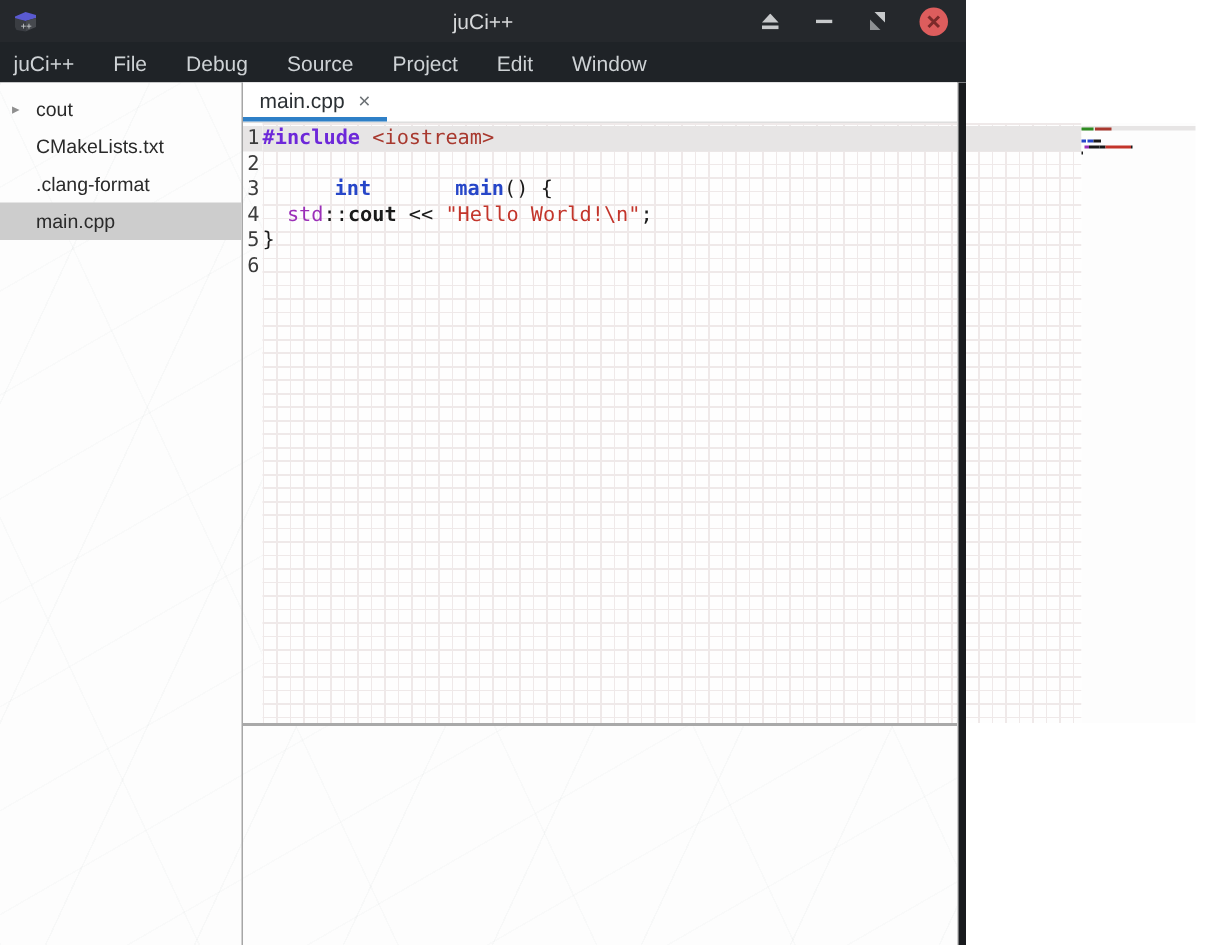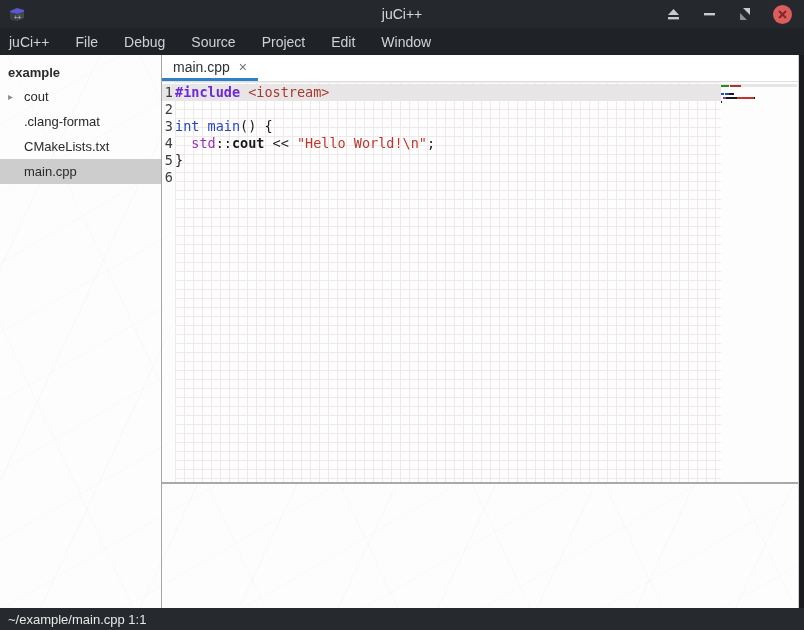--- a/index.html
+++ b/index.html
@@ -1,18 +1,18 @@
 <!DOCTYPE html>
 <html><head>
 <meta charset="utf-8">
 <style>
   * { margin:0; padding:0; box-sizing:border-box; }
   html,body { width:804px; height:630px; overflow:hidden;
     font-family:"Liberation Sans", sans-serif; background:#fff; }
-  .window { width:804px; height:630px; display:flex; flex-direction:column; position:relative; }
+  .window { width:644px; height:630px; display:flex; flex-direction:column; position:relative; }
 
   
   .titlebar { height:28px; background:#25282c; display:flex; align-items:center;
     position:relative; flex:0 0 auto; }
   .appicon { width:18px; height:18px; margin-left:8px; }
   .wtitle { position:absolute; left:0; right:0; text-align:center; color:#d6d8da;
     font-size:14px; pointer-events:none; }
   .controls { margin-left:auto; display:flex; align-items:center; gap:20px; padding-right:12px; }
   .wbtn { width:16px; height:16px; display:flex; align-items:center; justify-content:center; cursor:default; }
   .closebtn { width:19px; height:19px; border-radius:50%; background:#dd5d5d;
@@ -61,21 +61,21 @@
       repeating-linear-gradient(to right, #efe9e9 0 1px, transparent 1px 9px),
       repeating-linear-gradient(to bottom, #efe9e9 0 1px, transparent 1px 9px),
       #fefefe;
     cursor:text; }
   .code .cl { height:17px; line-height:17px; }
   .hl { background:#e7e5e5; }
   .gutter .hl { background:#e7e5e5; }
 
   .t-prep { color:#6d28d9; font-weight:bold; }
   .t-inc  { color:#a8382e; }
-  .t-kw   { color:#2646c8; font-weight:normal; }
+  .t-kw   { color:#2646c8; font-weight:bold;padding-left:48px; }
   .t-ns   { color:#9b30b8; font-weight:normal; }
   .t-idb  { color:#1a1a1a; font-weight:bold; }
   .t-str  { color:#c3352b; }
   .t-plain{ color:#1a1a1a; }
 
   .minimap { width:76px; flex:0 0 auto; background:#fdfdfd; padding-top:2px; cursor:default; }
   .mm-line { height:3px; margin-bottom:1px; display:flex; }
   .mm-seg { height:2px; margin-top:0.5px; }
   .mm-hl { background:#e7e5e5; }
 
@@ -133,31 +133,30 @@
       <div class="menu-item">File</div>
       <div class="menu-item">Debug</div>
       <div class="menu-item">Source</div>
       <div class="menu-item">Project</div>
       <div class="menu-item">Edit</div>
       <div class="menu-item">Window</div>
     </div>
 
   <div class="content texture">
     <div class="sidebar">
-      <div class="tree-root">example</div>
       <div id="tree-items">
           <div class="tree-item">
             <span class="expander">▸</span>
             <span class="tree-label">cout</span>
           </div>
           <div class="tree-item no-exp">
+            <span class="tree-label">CMakeLists.txt</span>
+          </div>
+          <div class="tree-item no-exp">
             <span class="tree-label">.clang-format</span>
-          </div>
-          <div class="tree-item no-exp">
-            <span class="tree-label">CMakeLists.txt</span>
           </div>
           <div class="tree-item selected no-exp">
             <span class="tree-label">main.cpp</span>
           </div>
         </div>
     </div>
 
     <div class="main">
       <div class="tabbar">
         <div class="tab">
@@ -205,17 +204,14 @@
           </div>
       </div>
 
       <div class="hdivider"></div>
       <div class="bottompanel"></div>
     </div>
 
     <div class="darkstrip"></div>
   </div>
 
-  <div class="statusbar">
-    <span>~/example/main.cpp 1:1</span>
-  </div>
 
 </div>
 
 </body></html>

